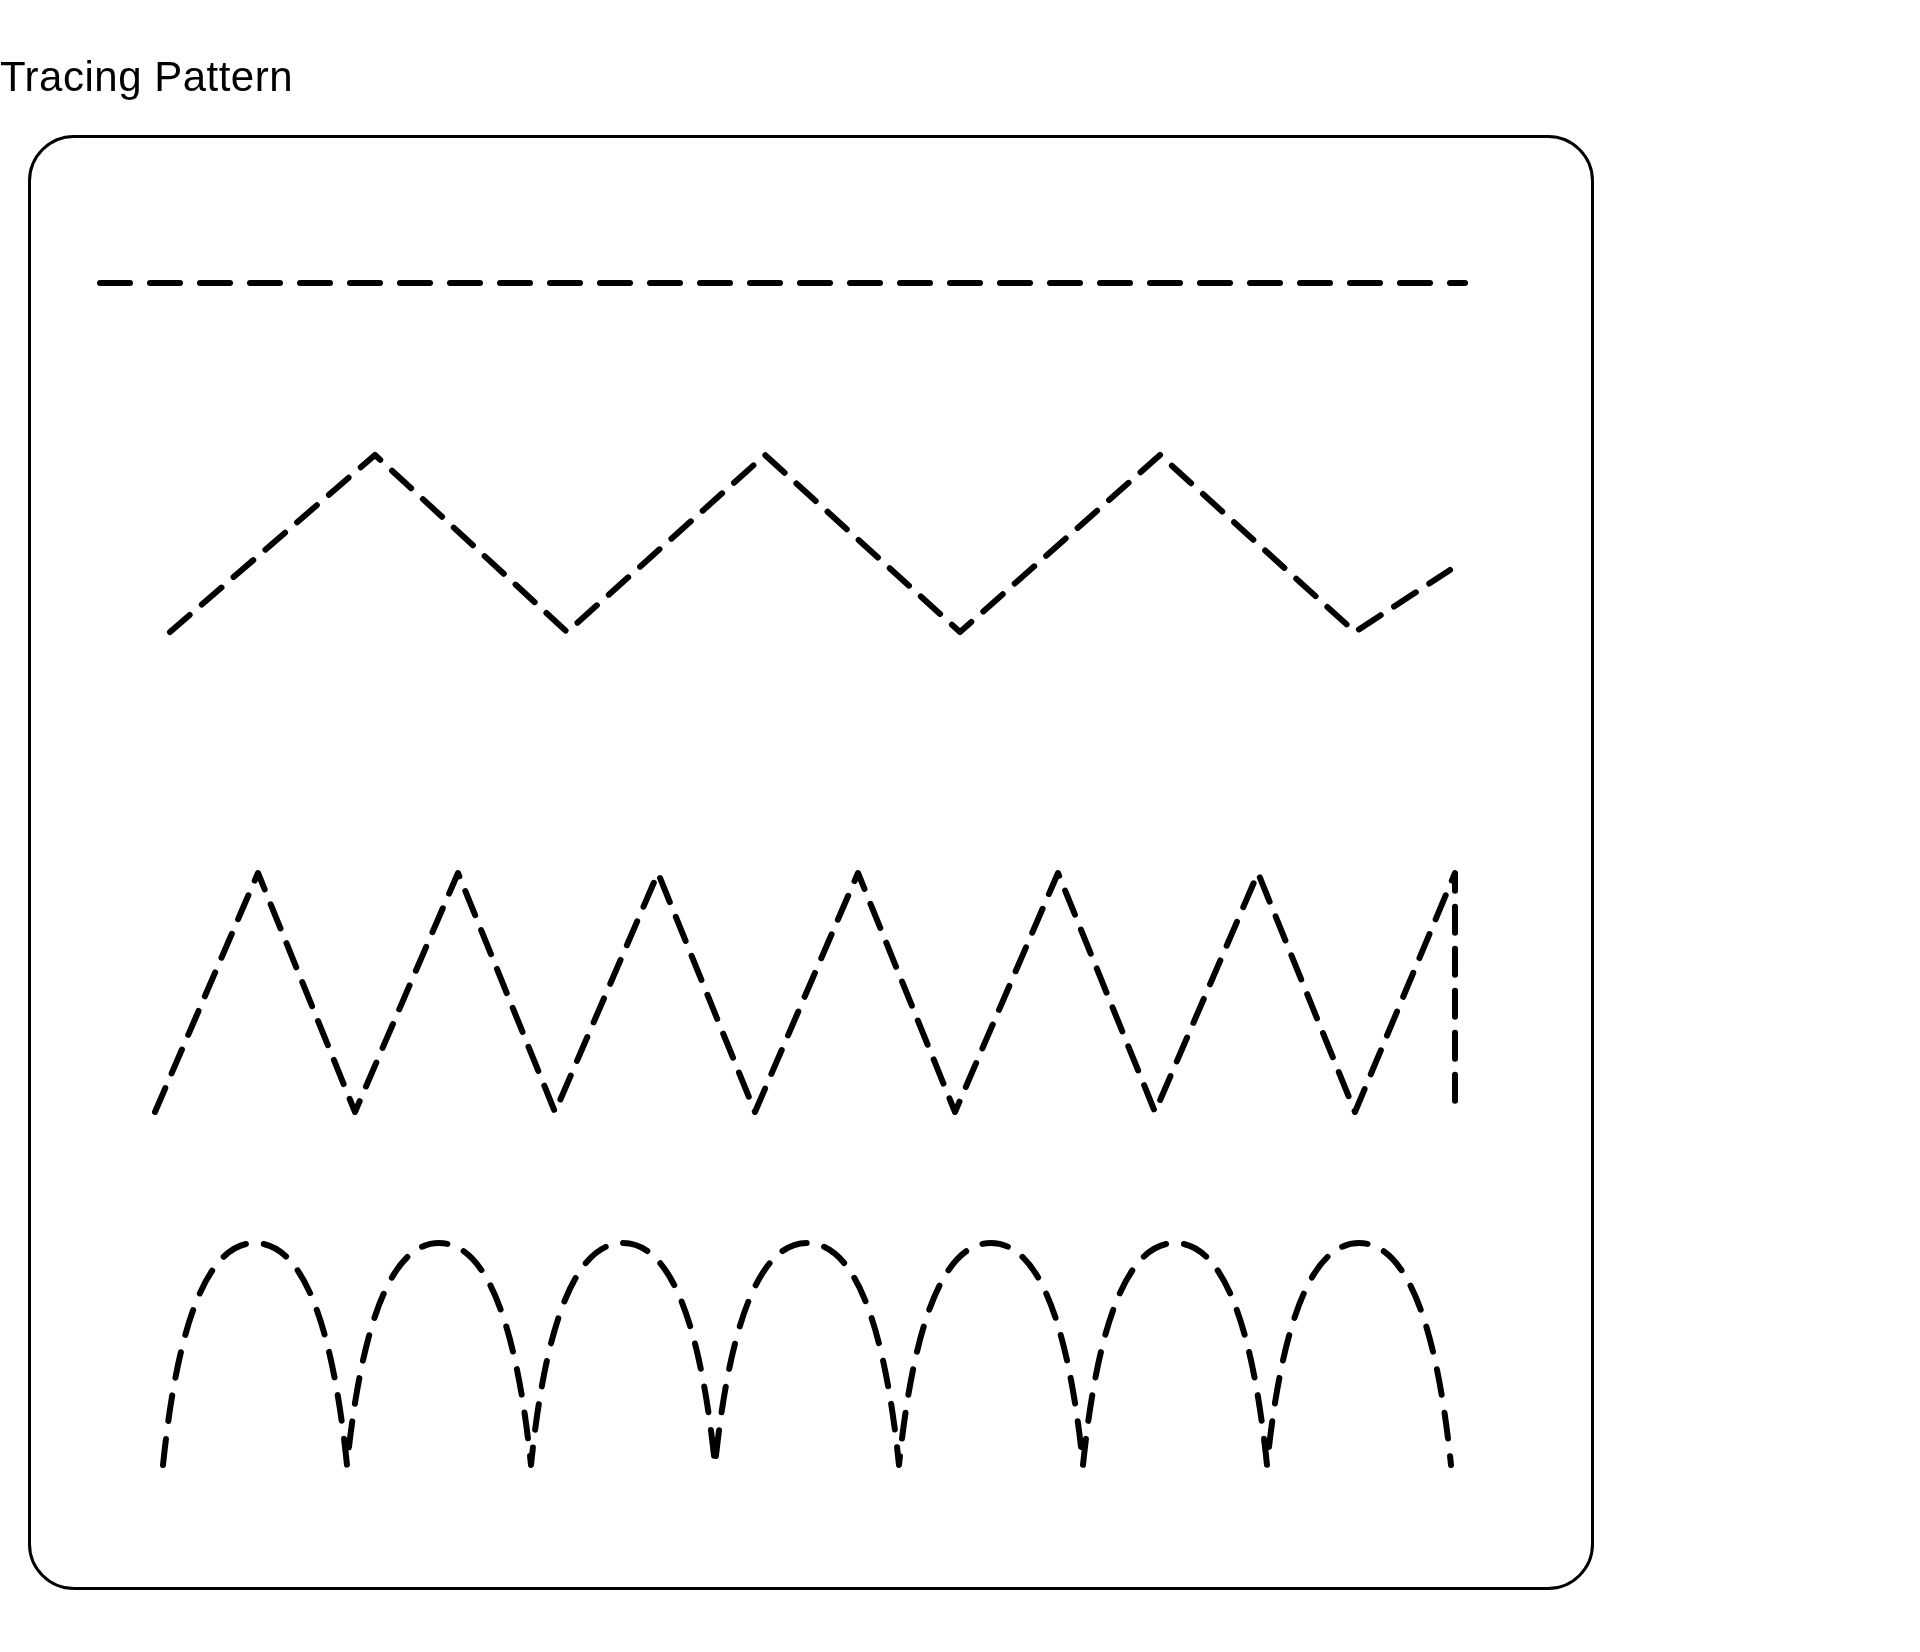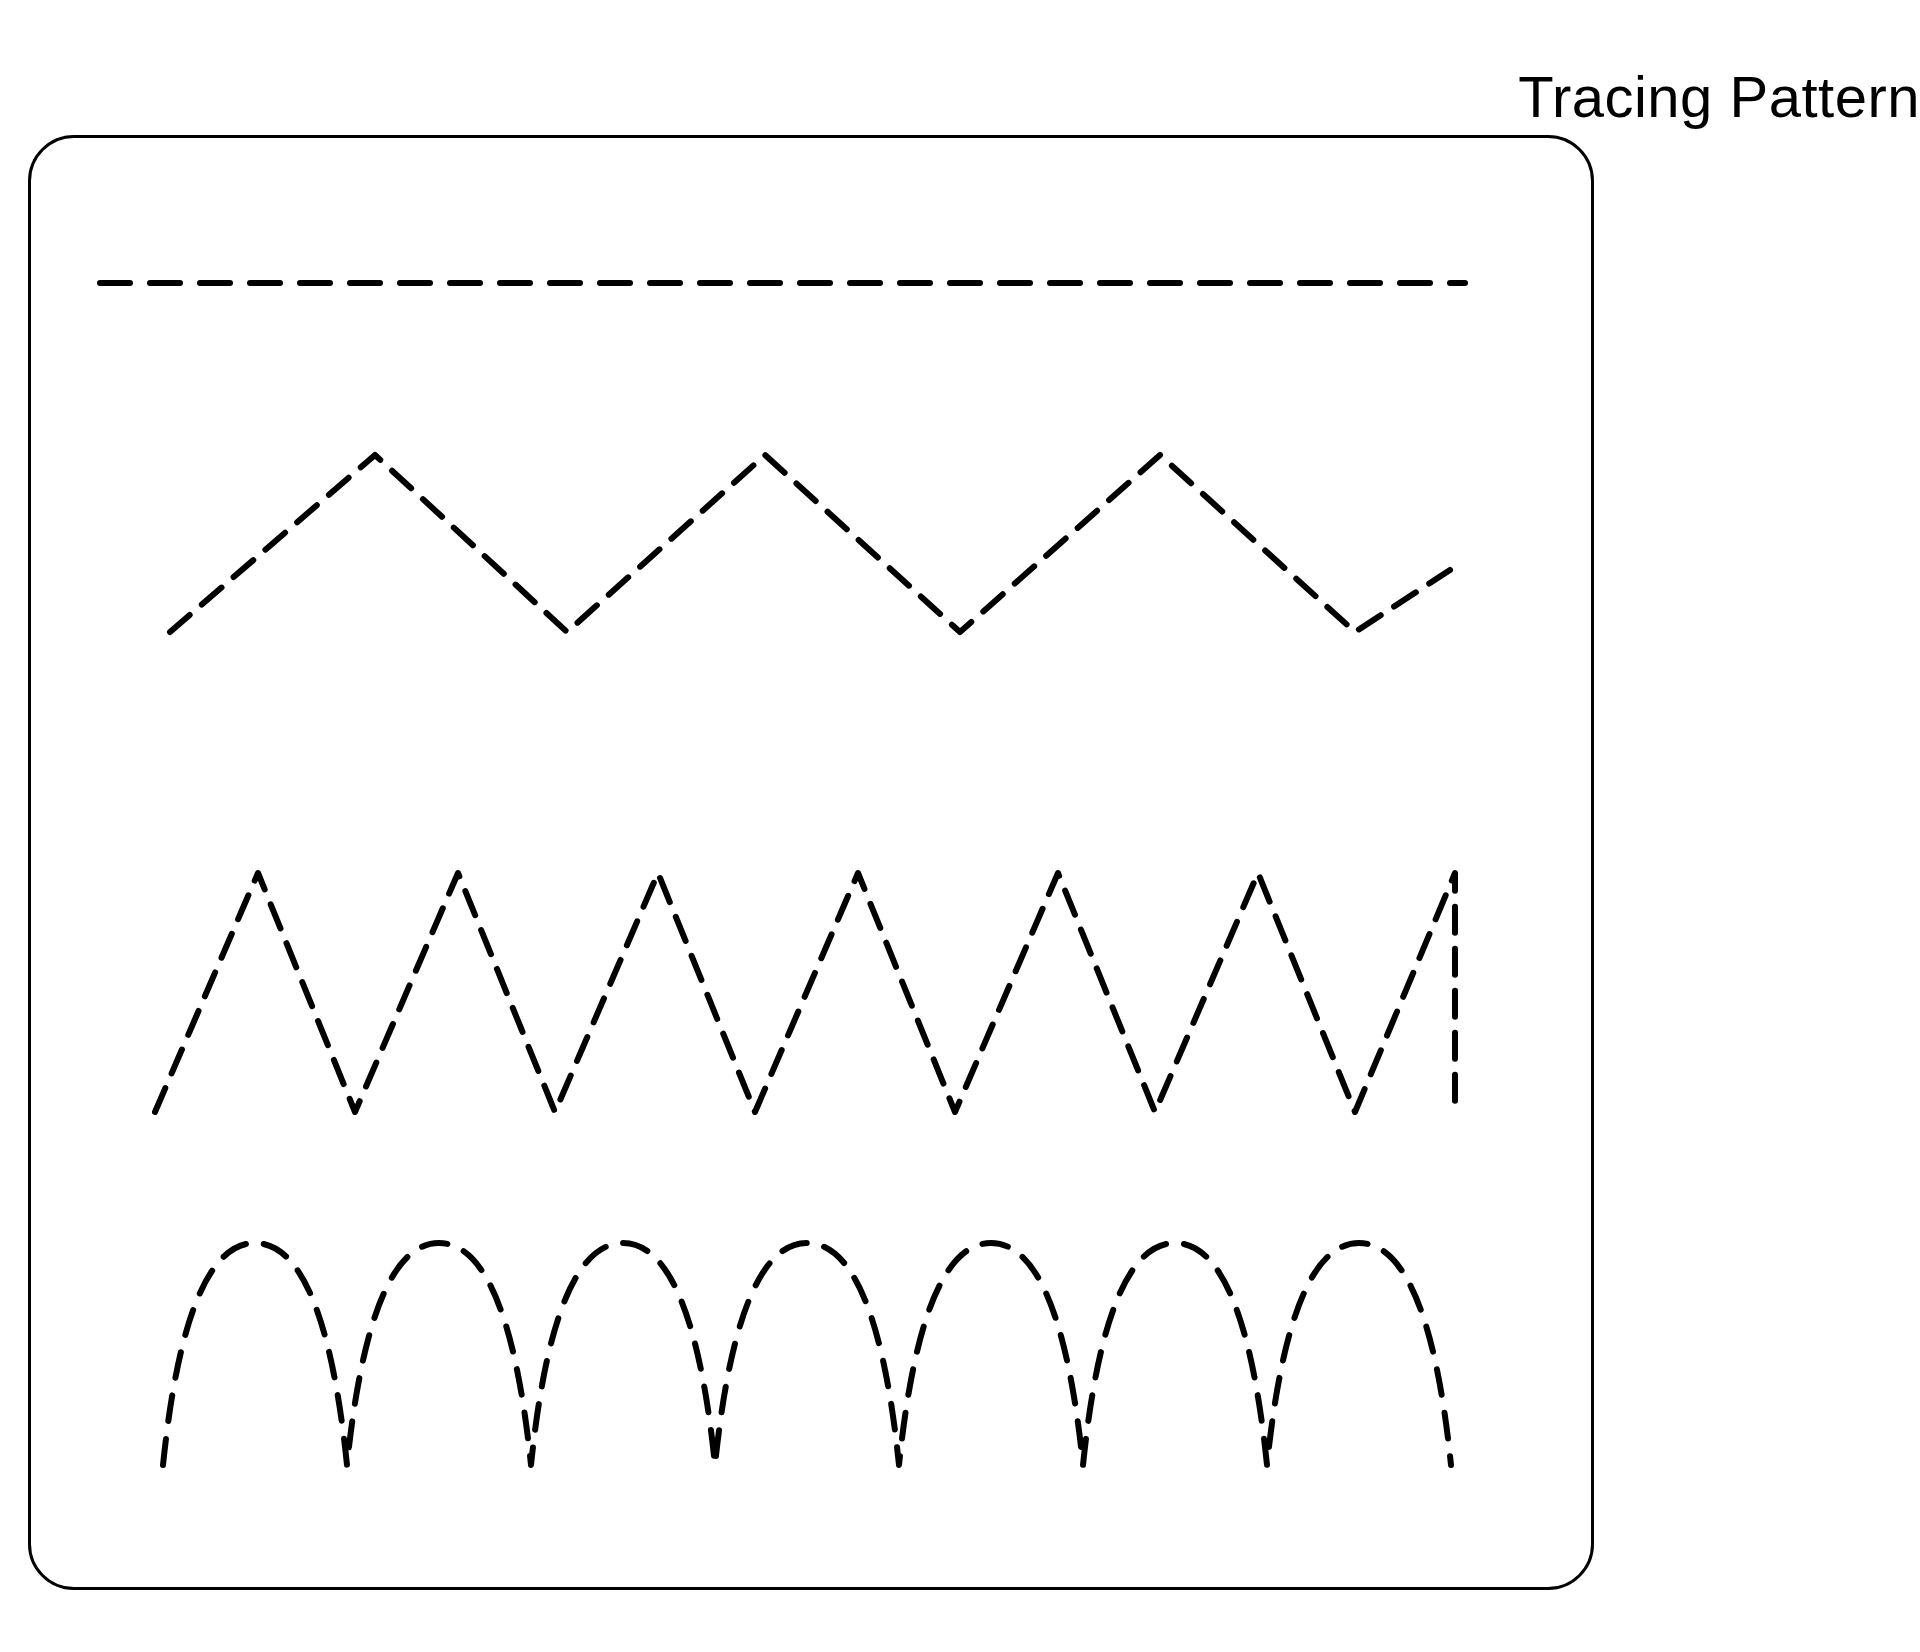--- a/index.html
+++ b/index.html
@@ -18,22 +18,22 @@
     position: relative;
     width: 1920px;
     height: 1652px;
     background: #ffffff;
   }
   .worksheet-title {
     position: absolute;
     top: 26px;
     left: 0;
     width: 1920px;
-    text-align: right;
-    font-size: 58px;
+    text-align: left;
+    font-size: 42px;
     font-weight: 400;
     line-height: 1.1;
     letter-spacing: 0.5px;
     color: #000000;
     font-family: "Liberation Sans", sans-serif;
   }
   .trace-card {
     position: absolute;
     left: 28px;
     top: 135px;

